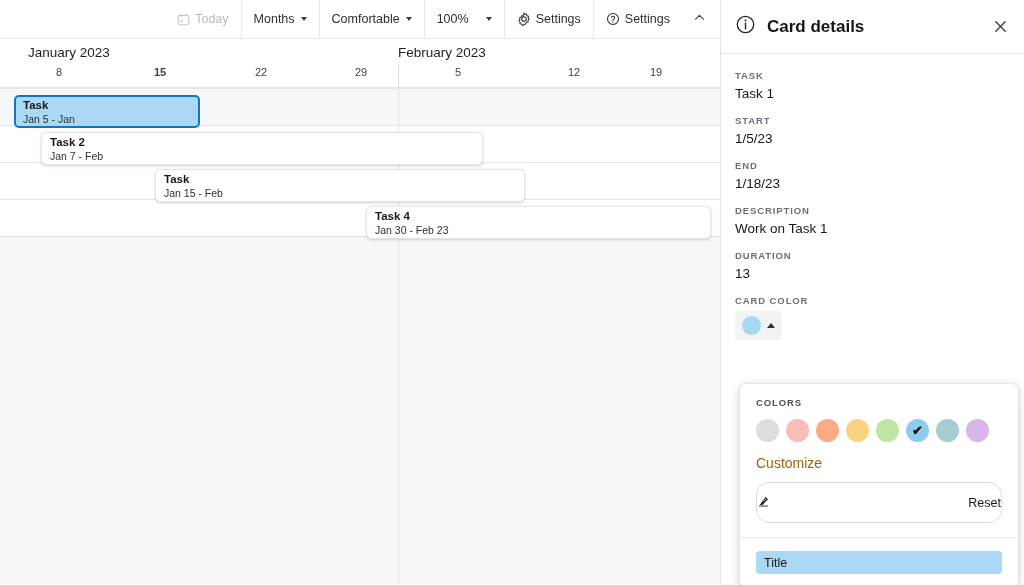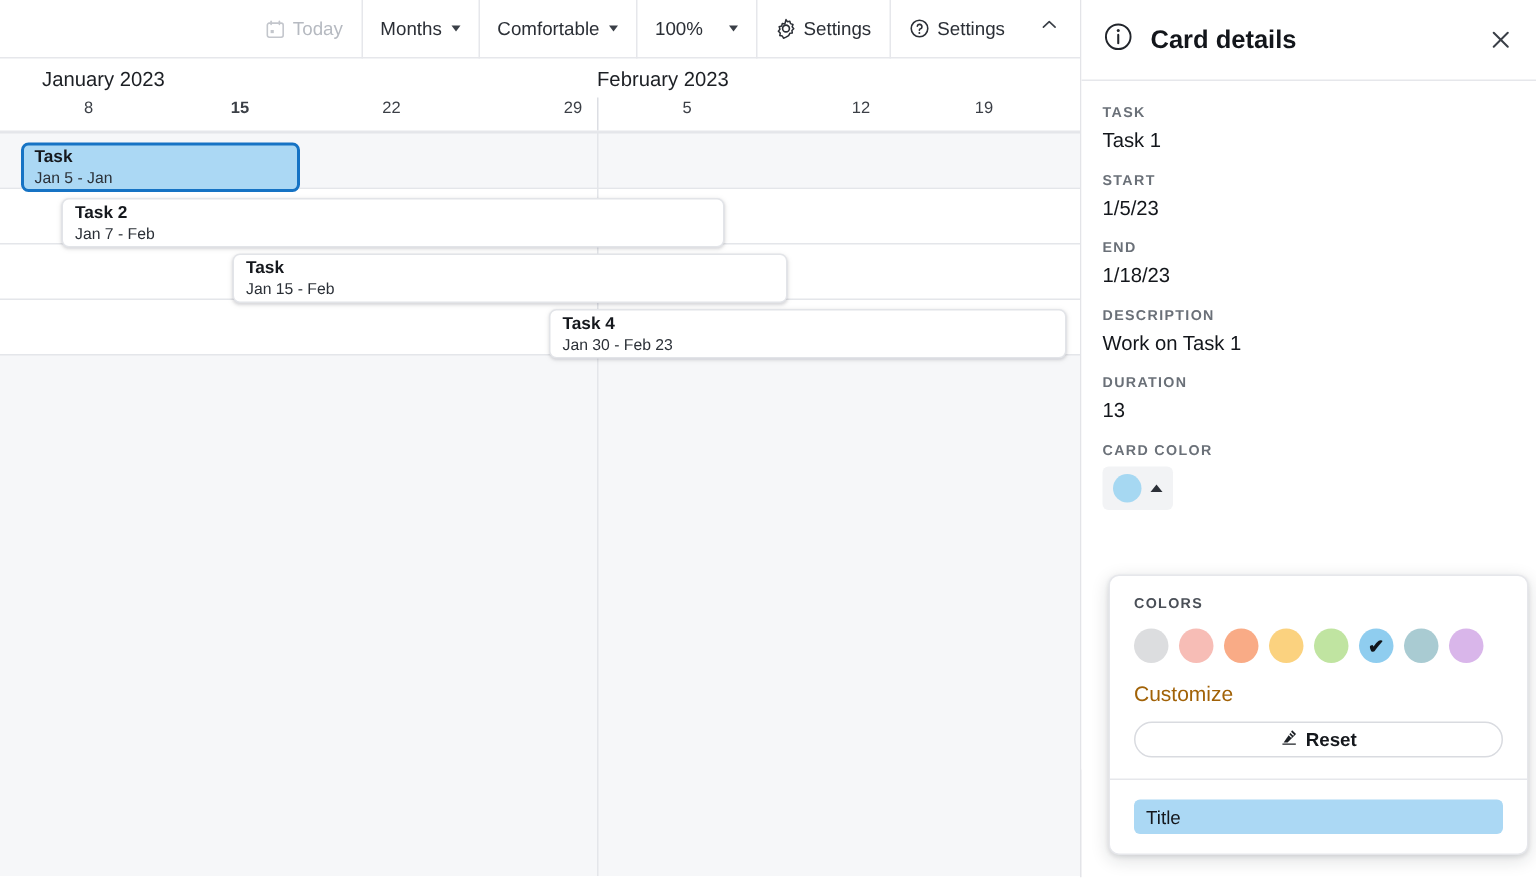--- a/index.html
+++ b/index.html
@@ -190,24 +190,24 @@
     width: 23px; height: 23px; border-radius: 50%;
     cursor: pointer;
     display: flex; align-items: center; justify-content: center;
   }
   .color-check { font-size: 13px; color: #11151a; font-weight: bold; line-height: 1; }
   .customize-link {
     font-size: 14px; color: #2f8a43; cursor: pointer;
     margin-bottom: 11px; display: inline-block;
   }
   .reset-btn {
-    display: flex; align-items: center; justify-content: center; gap: 4px;
-    height: 24px;
+    display: flex; align-items: center; justify-content: space-between; gap: 4px;
+    height: 41px;
     border: 1px solid #d9dbe0; border-radius: 13px;
-    font-size: 12.5px; font-weight: bold; color: #15181d;
+    font-size: 12.5px; font-weight: normal; color: #15181d;
     cursor: pointer; background: #fff;
     margin-bottom: 14px;
   }
   .pop-div { height: 1px; background: #e6e7eb; margin: 0 -16px; }
   .title-input-wrap { padding: 13px 0 13px 0; }
   .title-input {
     width: 100%; height: 23px;
     background: #abd8f4;
     border: none; border-radius: 4px;
     font-family: "Liberation Sans", sans-serif;
@@ -284,21 +284,21 @@
 
     <div class="tl-head">
       <div class="tl-months" id="tl-months">
           <div class="tl-month" style="left: 28px;">January 2023</div>
           <div class="tl-month" style="left: 398px;">February 2023</div>
         </div>
       <div class="tl-days" id="tl-days">
           <div class="tl-day" style="left: 59px;">8</div>
           <div class="tl-day" style="left: 160px; font-weight: bold;">15</div>
           <div class="tl-day" style="left: 261px;">22</div>
-          <div class="tl-day" style="left: 382px;">29</div>
+          <div class="tl-day" style="left: 361px;">29</div>
           <div class="tl-day" style="left: 458px;">5</div>
           <div class="tl-day" style="left: 574px;">12</div>
           <div class="tl-day" style="left: 656px;">19</div>
         </div>
       <div class="tl-sep" id="tl-sep" style="left: 398px;"></div>
     </div>
 
     <div class="tl-body" id="tl-body">
       <div class="row-band" style="top:0;height:37px;"></div>
       <div class="row-band" style="top:37px;height:37px;background:#fff;"></div>

